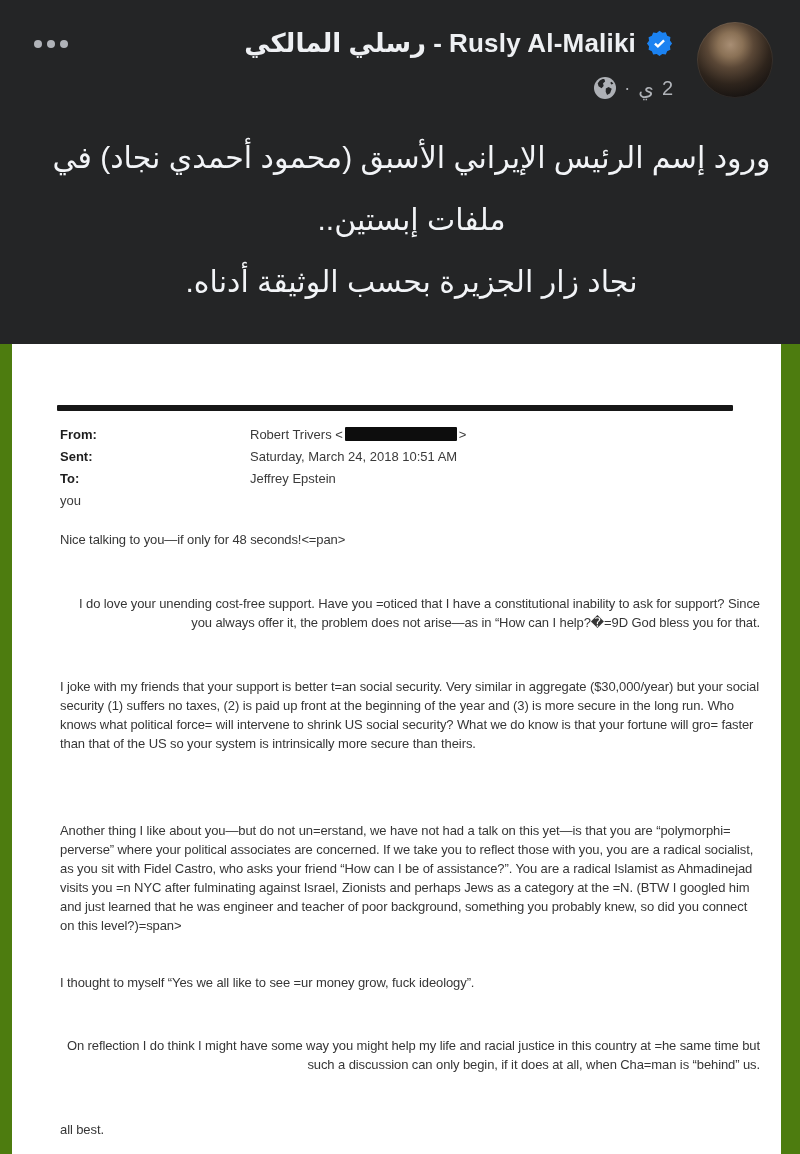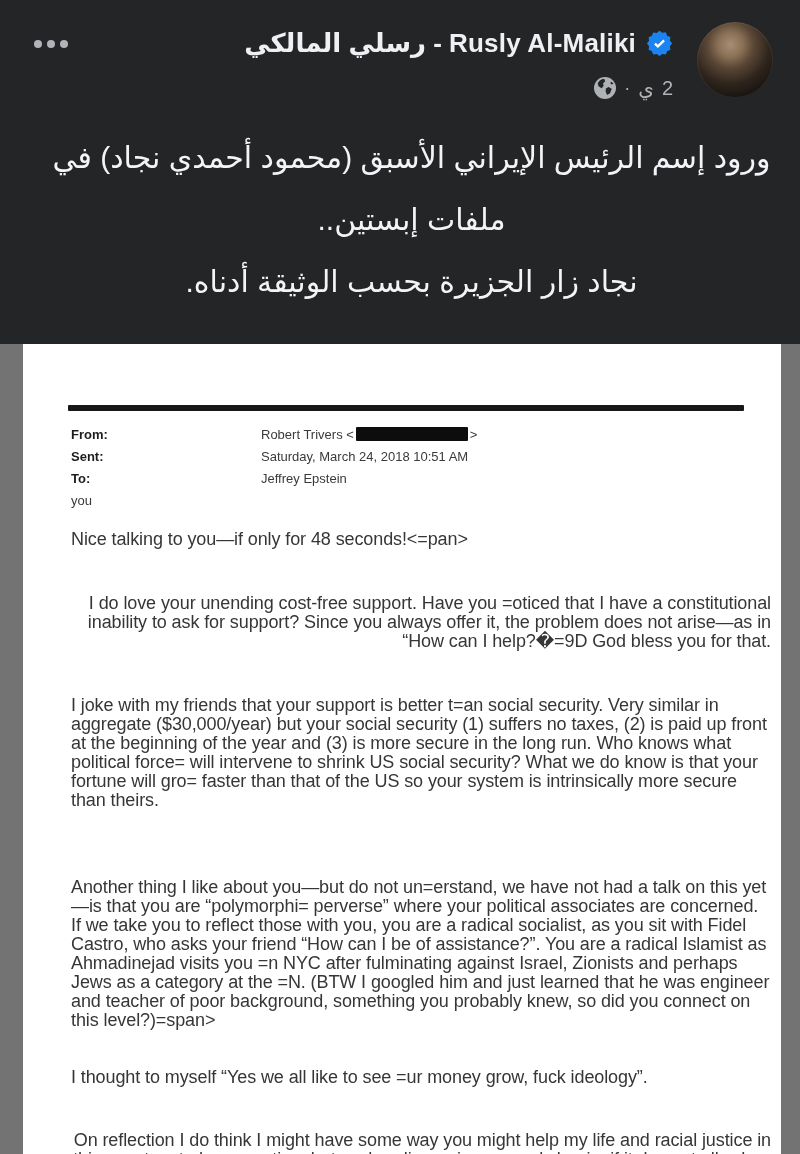--- a/index.html
+++ b/index.html
@@ -52,22 +52,22 @@
     color: #f2f4f7;
     font-size: 30px;
     line-height: 62px;
     padding-left: 20px;
   }
   .pt-line { white-space: nowrap; }
 
   
   .doc-area {
     width: 800px; height: 810px;
-    background: #737373;
-    padding-left: 23px; padding-right: 19px;
+    background: #4d7c0f;
+    padding-left: 12px; padding-right: 19px;
     cursor: pointer;
   }
   .page {
     width: 100%; height: 100%;
     background: #ffffff;
     overflow: hidden;
     color: #333;
   }
   .rule { margin: 61px 0 0 45px; width: 676px; height: 6px; background: #171717; border-radius: 1px; }
 
@@ -75,21 +75,21 @@
   .hrow { display: flex; line-height: 22px; }
   .hlabel { width: 190px; font-weight: bold; color: #1d1d1d; }
   .hvalue { color: #3a3a3a; white-space: nowrap; }
   .redaction {
     display: inline-block; width: 112px; height: 14px;
     background: #0d0d0d; vertical-align: -2px; margin: 0 2px; border-radius: 1px;
   }
 
   .para {
     margin-left: 48px; width: 700px;
-    font-size: 18px; line-height: 19px; letter-spacing: -0.1px;
+    font-size: 13px; line-height: 19px; letter-spacing: -0.1px;
     color: #363636;
   }
   .p1 { margin-top: 18px; }
   .p2 { margin-top: 45px; text-align: right; }
   .p3 { margin-top: 45px; }
   .p4 { margin-top: 68px; }
   .p5 { margin-top: 38px; }
   .p6 { margin-top: 44px; text-align: right; }
   .p7 { margin-top: 46px; }
 </style>

